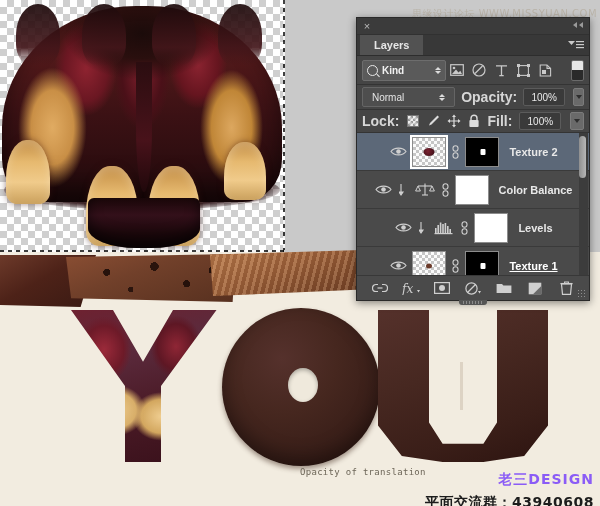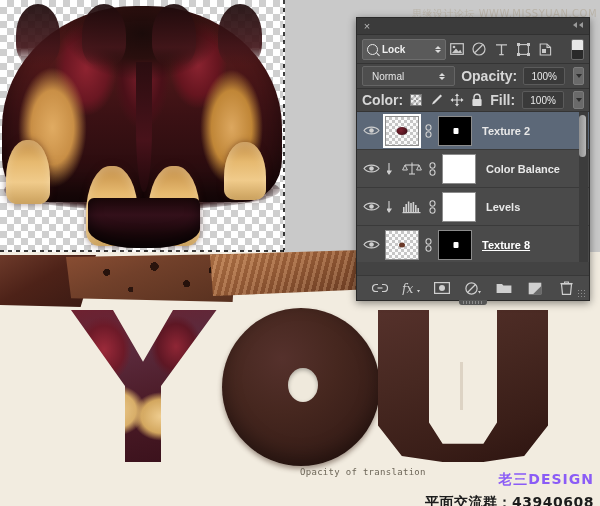--- a/index.html
+++ b/index.html
@@ -237,21 +237,21 @@
     background-image:
       linear-gradient(45deg,#9a9a9a 25%,transparent 25%,transparent 75%,#9a9a9a 75%),
       linear-gradient(45deg,#9a9a9a 25%,transparent 25%,transparent 75%,#9a9a9a 75%);
     background-size:5px 5px;background-position:0 0,2.5px 2.5px;background-color:#efefef;
     border:1px solid #777;
   }
 
   .layerlist{position:relative;height:150px;background:#4a4a4a;overflow:hidden;}
   .layerrow{
     position:relative;height:37px;border-bottom:1px solid #3a3a3a;
-    display:flex;align-items:center;padding:0 4px;gap:4px;cursor:pointer;
+    display:flex;align-items:center;padding:0 4px;gap:4px;cursor:pointer;justify-content:center;
   }
   .layerrow.selected{background:#5c6878;}
   .eye{width:20px;height:20px;display:flex;align-items:center;justify-content:center;cursor:pointer;flex:none;}
   .clipbox{width:12px;display:flex;align-items:center;justify-content:center;flex:none;color:#d0d0d0;font-size:11px;}
   .thumb-tex{
     width:32px;height:28px;flex:none;border:1px solid #8c8c8c;
     background-image:
       linear-gradient(45deg,#c6c6c6 25%,transparent 25%,transparent 75%,#c6c6c6 75%),
       linear-gradient(45deg,#c6c6c6 25%,transparent 25%,transparent 75%,#c6c6c6 75%);
     background-size:6px 6px;background-position:0 0,3px 3px;background-color:#fbfbfb;
@@ -352,25 +352,36 @@
 
     <div class="panel-titlebar">
       <div class="panel-close">×</div>
       <div class="panel-collapse">
         <svg width="12" height="8" viewBox="0 0 12 8">
             <path d="M5 1 L1 4 L5 7 Z M11 1 L7 4 L11 7 Z" fill="#9a9a9a"></path>
           </svg>
       </div>
     </div>
 
+    <div class="tabrow">
+      <div class="tab">Layers</div>
+      <div class="tab-menu">
+        <svg width="16" height="12" viewBox="0 0 16 12">
+          <path d="M0 2 L7 2 L3.5 6 Z" fill="#c9c9c9"></path>
+          <rect x="8" y="2" width="8" height="1.2" fill="#c9c9c9"></rect>
+          <rect x="8" y="5" width="8" height="1.2" fill="#c9c9c9"></rect>
+          <rect x="8" y="8" width="8" height="1.2" fill="#c9c9c9"></rect>
+        </svg>
+      </div>
+    </div>
 
     <div class="filterrow">
       <div class="kind-select">
         <span class="mag"></span>
-        <span>Lock</span>
+        <span>Kind</span>
         <span class="arrows">
             <i class="up"></i>
             <i class="dn"></i>
           </span>
       </div>
 
       <div class="fbtn">
         <svg width="14" height="12" viewBox="0 0 14 12">
             <rect x="0.7" y="0.7" width="12.6" height="10.6" fill="none" stroke="#c9c9c9" stroke-width="1.2"></rect>
             <circle cx="4" cy="4" r="1.3" fill="#c9c9c9"></circle>
@@ -416,21 +427,21 @@
           </span>
       </div>
       <span class="lbl">Opacity:</span>
       <span class="numfield">100%</span>
       <span class="spin">
           <i></i>
         </span>
     </div>
 
     <div class="lockrow">
-      <span class="lbl">Color:</span>
+      <span class="lbl">Lock:</span>
       <span class="lock-icon">
           <span class="checkersq"></span>
         </span>
       <span class="lock-icon">
         <svg width="14" height="14" viewBox="0 0 14 14">
             <path d="M11.5 1.5 L13 3 L5.5 10.5 L3 11.5 L4 9 Z" fill="#dcdcdc"></path>
           </svg>
       </span>
       <span class="lock-icon">
         <svg width="14" height="14" viewBox="0 0 14 14">
@@ -551,21 +562,21 @@
           </span>
         <span class="linkico">
           <svg width="9" height="14" viewBox="0 0 9 14">
               <rect x="2" y="0.7" width="5" height="5.6" rx="2.5" fill="none" stroke="#d0d0d0" stroke-width="1.1"></rect>
               <rect x="2" y="7.7" width="5" height="5.6" rx="2.5" fill="none" stroke="#d0d0d0" stroke-width="1.1"></rect>
             </svg>
         </span>
         <span class="thumb-mask">
             <span class="dot"></span>
           </span>
-        <span class="lname edit">Texture 8</span>
+        <span class="lname edit">Texture 1</span>
       </div>
 
       <div class="scrolltrack">
         <div class="scrollthumb"></div>
       </div>
     </div>
 
     <div class="panel-footer">
       <span class="fbtn2">
         <svg width="16" height="10" viewBox="0 0 16 10">

